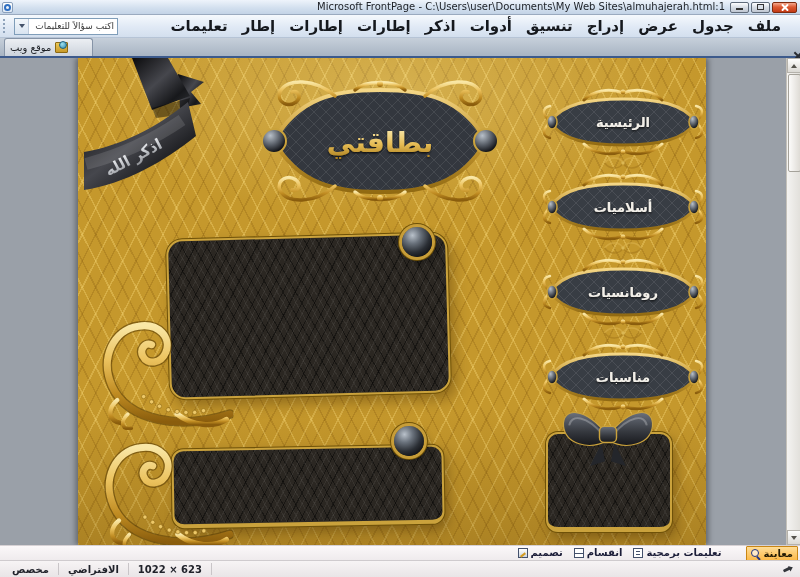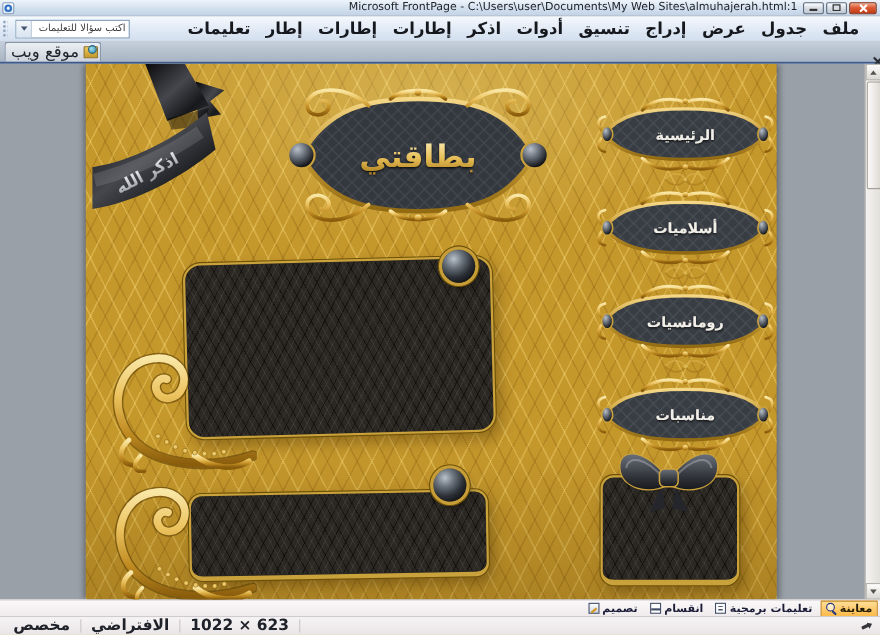--- a/index.html
+++ b/index.html
@@ -38,23 +38,23 @@
     display:flex;align-items:center;justify-content:center;}
   .tri-down{width:0;height:0;border-left:3px solid transparent;border-right:3px solid transparent;border-top:4px solid #44526a;}
   .help-input{border:0;outline:0;flex:1;min-width:0;font-size:9px;font-family:inherit;color:#333;padding:0 3px;direction:rtl;background:transparent;}
   .help-input::placeholder{color:#3a3a3a;opacity:1;}
   .menus{margin-left:auto;display:flex;direction:rtl;padding-left:8px;padding-right:12px;}
   .mi{font-size:15px;font-weight:bold;color:#15181d;padding:2px 7px;white-space:nowrap;cursor:default;}
   
   .tabrow{position:absolute;left:0;top:38px;right:0;height:20px;
     background:linear-gradient(#c6cfda,#a8b4c3);border-bottom:2px solid #3c5a8c;
     display:flex;align-items:flex-end;box-sizing:border-box;}
-  .tab-site{height:16px;display:flex;align-items:center;gap:4px;padding:0 2px 1px 5px;margin-left:4px;
+  .tab-site{height:16px;display:flex;align-items:center;gap:4px;padding:0 24px 1px 5px;margin-left:4px;
     background:linear-gradient(#eceff3,#ccd3dc);border:1px solid #8694a7;border-bottom:0;border-radius:3px 3px 0 0;
-    font-size:15px;color:#1d2026;direction:rtl;}
+    font-size:10px;color:#1d2026;direction:rtl;}
   .site-icon{width:11px;height:9px;background:linear-gradient(#ecc957,#c89a2a);border:1px solid #8e6a12;border-radius:1px;position:relative;}
   .site-icon::after{content:"";position:absolute;right:0px;top:-2px;width:6px;height:6px;border-radius:50%;
     background:radial-gradient(circle at 35% 35%,#9fe0ee,#2f8cb4);border:1px solid #1d6180;}
   .tab-page{height:18px;display:flex;align-items:center;padding:0 20px 0 10px;margin-left:2px;
     background:linear-gradient(#ffffff,#eef1f5);
     clip-path:polygon(0 0,calc(100% - 13px) 0,100% 100%,0 100%);
     font-size:11px;font-weight:bold;color:#000;box-shadow:inset 0 0 0 1px #7d8ca0;}
   .tab-close{margin-left:auto;margin-right:7px;margin-bottom:5px;}
   .xicon{position:relative;width:9px;height:9px;}
   .xicon::before,.xicon::after{content:"";position:absolute;left:4px;top:0;width:1.5px;height:10px;background:#2a2d33;}
@@ -109,37 +109,37 @@
   .ribbon-svg{left:0;top:0;width:128px;height:145px;z-index:4;}
   .title-plaque{left:182px;top:18px;width:240px;height:130px;z-index:2;}
   .nav-plaque{left:462px;width:166px;height:68px;z-index:2;cursor:pointer;}
   .np1{top:30px;} .np2{top:115px;} .np3{top:200px;} .np4{top:285px;}
   .motif{left:520px;width:50px;height:18px;opacity:.65;z-index:1;}
   .m1{top:96px;} .m2{top:181px;} .m3{top:266px;}
   .bow-svg{left:478px;top:338px;width:104px;height:74px;z-index:3;}
   
   .viewbar{position:absolute;left:0;top:545px;right:0;height:15px;
     background:linear-gradient(#fbf8f9,#efebed);border-top:1px solid #d6d1d4;box-sizing:border-box;
-    display:flex;align-items:center;justify-content:flex-end;gap:3px;padding-right:2px;direction:ltr;}
+    display:flex;justify-content:flex-end;gap:3px;padding-right:2px;direction:ltr;}
   .vb-btn{display:flex;align-items:center;gap:3px;font-size:10px;font-weight:bold;color:#1b1d38;
     height:13px;padding:0 4px;cursor:pointer;white-space:nowrap;}
-  .vb-btn.active{background:linear-gradient(#ffdd96,#fcba49);border:1px solid #c98614;border-radius:1px;color:#241c04;}
+  .vb-btn.active{background:linear-gradient(#ffdd96,#fcba49);border:1px solid #c98614;border-radius:1px;color:#241c04;margin-left:17px;}
   .ic{width:10px;height:10px;position:relative;box-sizing:border-box;flex:0 0 auto;}
   .ic-design{border:1px solid #44506b;background:linear-gradient(#ffffff,#ccd4e0);}
   .ic-design::after{content:"";position:absolute;left:1px;bottom:1px;width:6px;height:2px;background:#d29a22;transform:rotate(-38deg);}
   .ic-split{border:1px solid #44506b;background:#fff;}
   .ic-split::after{content:"";position:absolute;left:0;right:0;top:4px;height:1.5px;background:#44506b;}
   .ic-code{border:1px solid #44506b;background:#fff;}
   .ic-code::after{content:"";position:absolute;inset:2px;background:repeating-linear-gradient(#44506b 0 1px,transparent 1px 3px);}
   .ic-preview::before{content:"";position:absolute;left:0;top:0;width:6px;height:6px;border:1.6px solid #24357f;border-radius:50%;background:rgba(255,255,255,.6);}
   .ic-preview::after{content:"";position:absolute;right:0px;bottom:0px;width:4.5px;height:2px;background:#24357f;transform:rotate(45deg);border-radius:1px;}
   
   .statusbar{position:absolute;left:0;top:560px;right:0;height:17px;
     background:linear-gradient(#f7f4f5,#e9e5e7);border-top:1px solid #cfcbce;box-sizing:border-box;
-    display:flex;align-items:center;direction:ltr;font-size:14px;font-weight:bold;color:#20222a;}
+    display:flex;align-items:center;direction:ltr;font-size:10px;font-weight:bold;color:#20222a;}
   .sb-cell{padding:0 9px;height:12px;display:flex;align-items:center;border-right:1px solid #c9c5c8;white-space:nowrap;}
   .sb-cell:first-child{margin-left:3px;}
   .sb-size{direction:ltr;}
   .status-pen{margin-left:auto;margin-right:7px;width:11px;height:9px;position:relative;}
   .status-pen::before{content:"";position:absolute;left:1px;top:3px;width:8px;height:2.5px;background:#33353b;transform:rotate(-25deg);border-radius:1px;}
   .status-pen::after{content:"";position:absolute;right:0;top:0;width:0;height:0;border-left:4px solid #33353b;border-top:3px solid transparent;border-bottom:3px solid transparent;transform:rotate(-25deg);}
   svg text{font-family:"DejaVu Sans",sans-serif;}
 </style>
 </head>
 <body dir="ltr">

